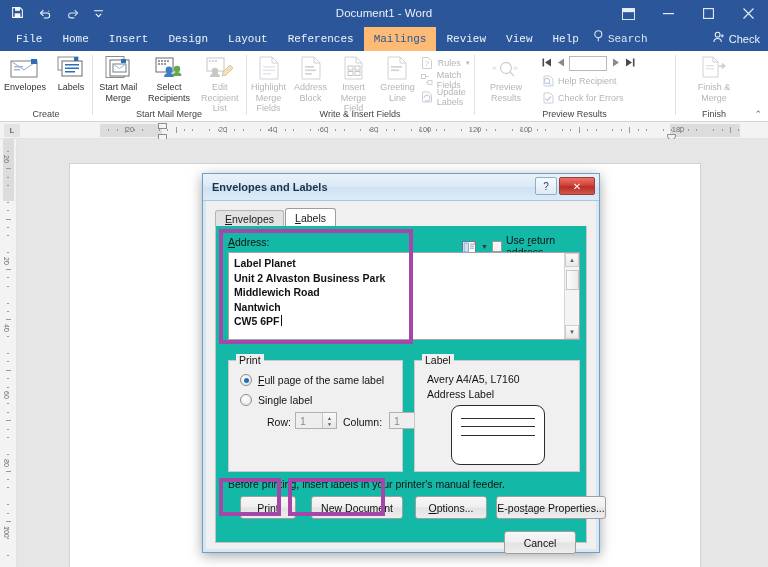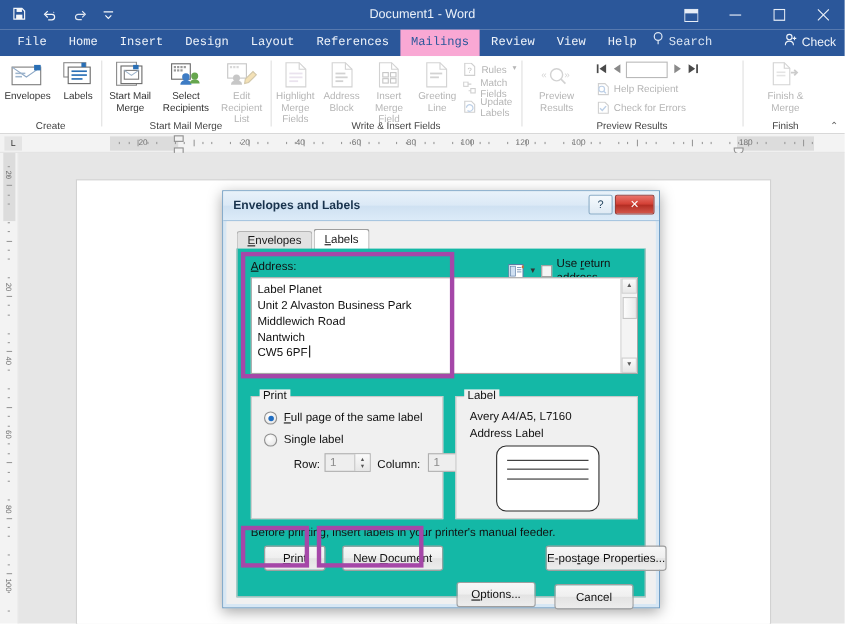--- a/index.html
+++ b/index.html
@@ -33,21 +33,21 @@
   
   .tabsrow {
     position: absolute; left: 0; top: 27px; width: 768px; height: 24px;
     background: #2B579A;
   }
   .tabs { position: absolute; left: 6px; top: 0; height: 24px; display: flex; align-items: stretch; }
   .tab {
     padding: 0 10px; height: 24px; line-height: 24px;
     font-size: 11px; color: #eef3fa; white-space: nowrap; font-family: Liberation Mono, monospace;
   }
-  .tab.active { background: #f9a8d4; color: #2B579A; }
+  .tab.active { background: #fdba74; color: #2B579A; }
   .searchbox {
     position: absolute; left: 0; top: 0; height: 24px; line-height: 24px;
     font-size: 11px; color: #dbe5f3; display: flex; align-items: center; gap: 4px;
   }
   .share {
     position: absolute; right: 8px; top: 0; height: 24px; line-height: 24px;
     font-size: 11px; color: #eef3fa; display: flex; align-items: center; gap: 4px;
   }
 
   
@@ -183,21 +183,21 @@
   .chk { width: 11px; height: 11px; background: #f5f5f5; border: 1px solid #9a9a9a; }
   .chk-lbl { font-size: 10.5px; color: #111; }
   .chk-lbl u { text-decoration: underline; }
 
   .addrbox {
     position: absolute; left: 12px; top: 26px; width: 352px; height: 88px;
     background: #fff; border: 1px solid #a6a6a6;
   }
   .addrtext {
     position: absolute; left: 5px; top: 3px; right: 18px;
-    font-size: 10.5px; line-height: 14.6px; color: #111; white-space: pre-line;
+    font-size: 10.5px; line-height: 14.6px; color: #111; white-space: pre-line; font-weight: bold;
   }
   .addr-caret {
     display: inline-block; width: 1px; height: 11px; background: #111;
     vertical-align: -1px; margin-left: 1px;
   }
   .vscroll {
     position: absolute; right: 0; top: 0; width: 15px; bottom: 0;
     background: #f4f4f4; border-left: 1px solid #d6d6d6;
   }
   .vs-btn {
@@ -874,21 +874,21 @@
         </div>
 
         <div class="footnote" style="top:252px;">Before printing, insert labels in your printer's manual feeder.</div>
 
         <div class="btn" style="left:24px; top:270px; width:56px;">
             <span><u>P</u>rint</span>
           </div>
         <div class="btn" style="left:95px; top:270px; width:92px;">
             <span>New <u>D</u>ocument</span>
           </div>
-        <div class="btn" style="left:199px; top:270px; width:72px;margin-top:33px;">
+        <div class="btn" style="left:199px; top:270px; width:72px;">
             <span><u>O</u>ptions...</span>
           </div>
         <div class="btn" style="left:280px; top:270px; width:110px;">
             <span>E-pos<u>t</u>age Properties...</span>
           </div>
         <div class="btn" style="right:10px; top:305px; width:72px;">
             <span>Cancel</span>
           </div>
 
       </div>

